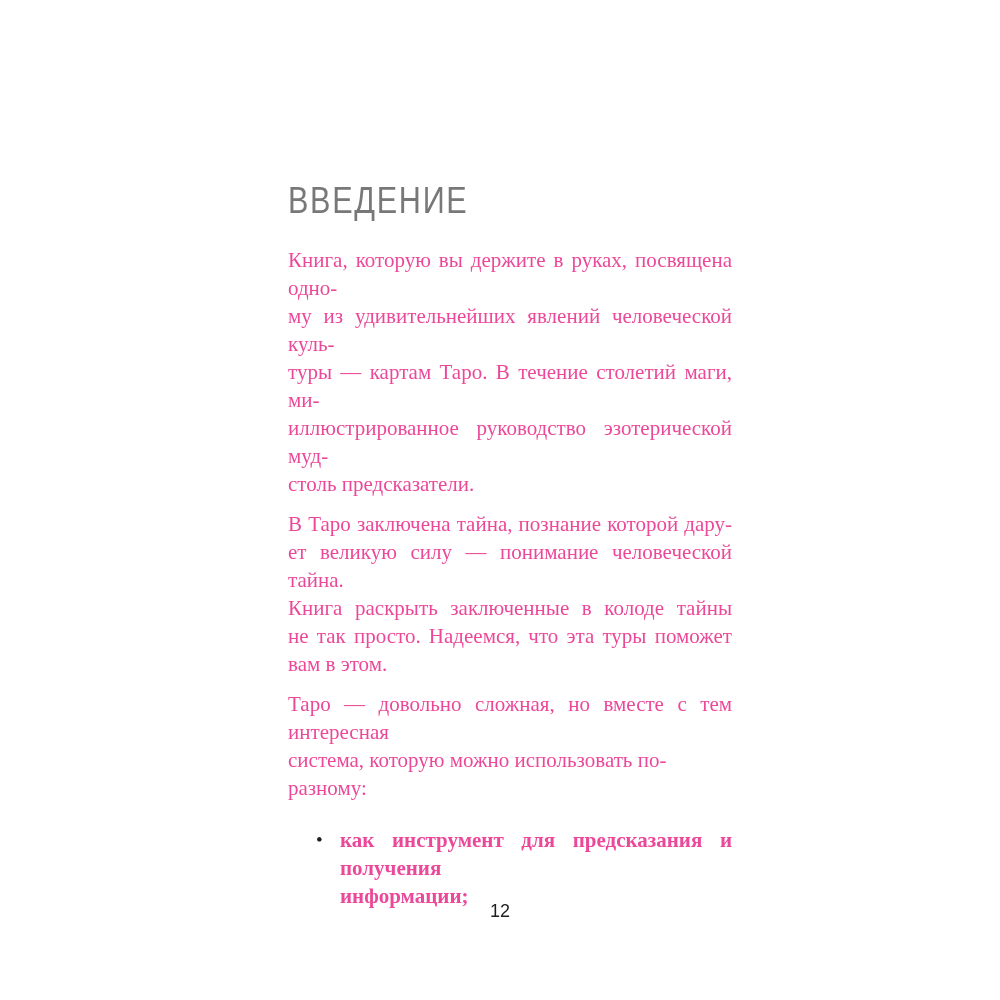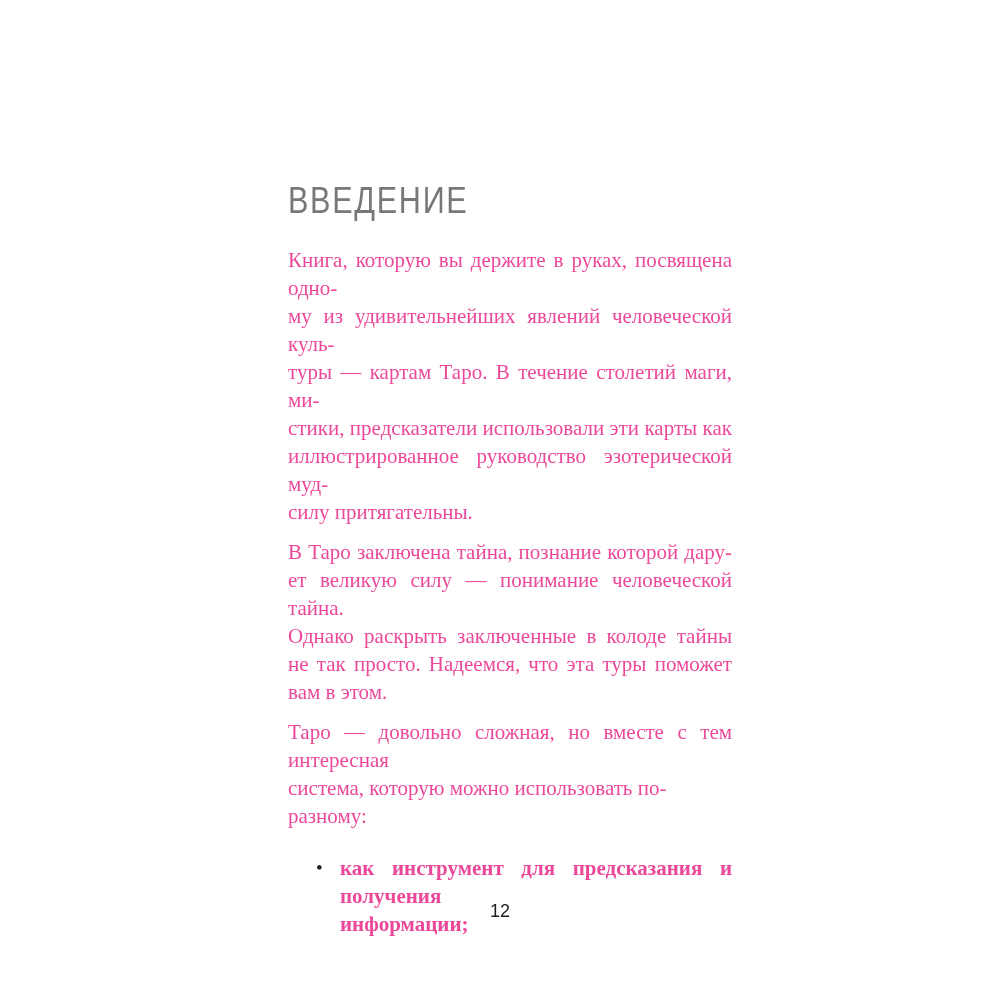--- a/index.html
+++ b/index.html
@@ -64,29 +64,28 @@
 
 <div class="page">
   <div class="content">
 
     <div class="heading">ВВЕДЕНИЕ</div>
 
     <div class="para">
       <div class="line jl">Книга, которую вы держите в руках, посвящена одно-</div>
       <div class="line jl">му из удивительнейших явлений человеческой куль-</div>
       <div class="line jl">туры — картам Таро. В течение столетий маги, ми-</div>
-      <div class="line jl">стики, предсказатели использовали эти карты как</div>
       <div class="line jl">иллюстрированное руководство эзотерической муд-</div>
-      <div class="line ll">силу притягательны.</div>
+      <div class="line ll">столь предсказатели.</div>
     </div>
 
     <div class="para">
       <div class="line jl">В Таро заключена тайна, познание которой дару-</div>
       <div class="line jl">ет великую силу — понимание человеческой тайна.</div>
-      <div class="line jl">Однако раскрыть заключенные в колоде тайны</div>
+      <div class="line jl">Книга раскрыть заключенные в колоде тайны</div>
       <div class="line jl">не так просто. Надеемся, что эта туры поможет</div>
       <div class="line ll">вам в этом.</div>
     </div>
 
     <div class="para">
       <div class="line jl">Таро — довольно сложная, но вместе с тем интересная</div>
       <div class="line ll">система, которую можно использовать по-разному:</div>
     </div>
 
     <div class="bullet-list">

